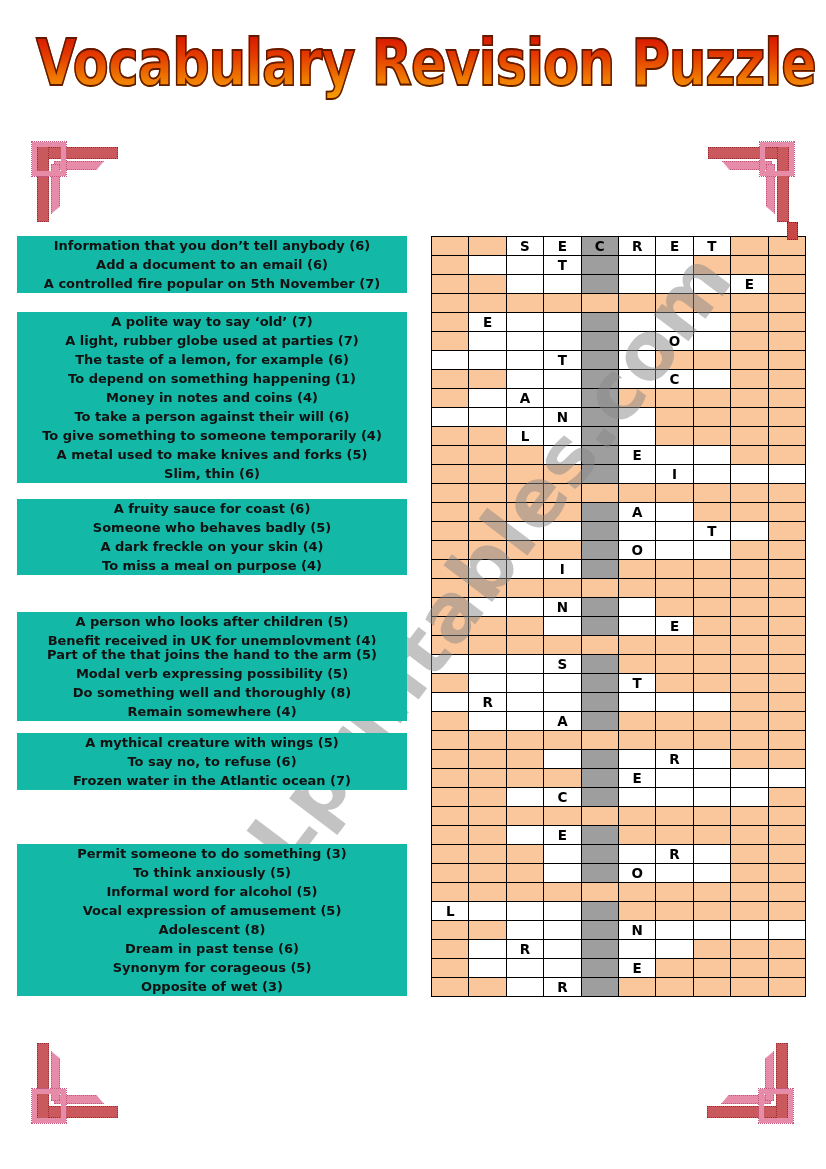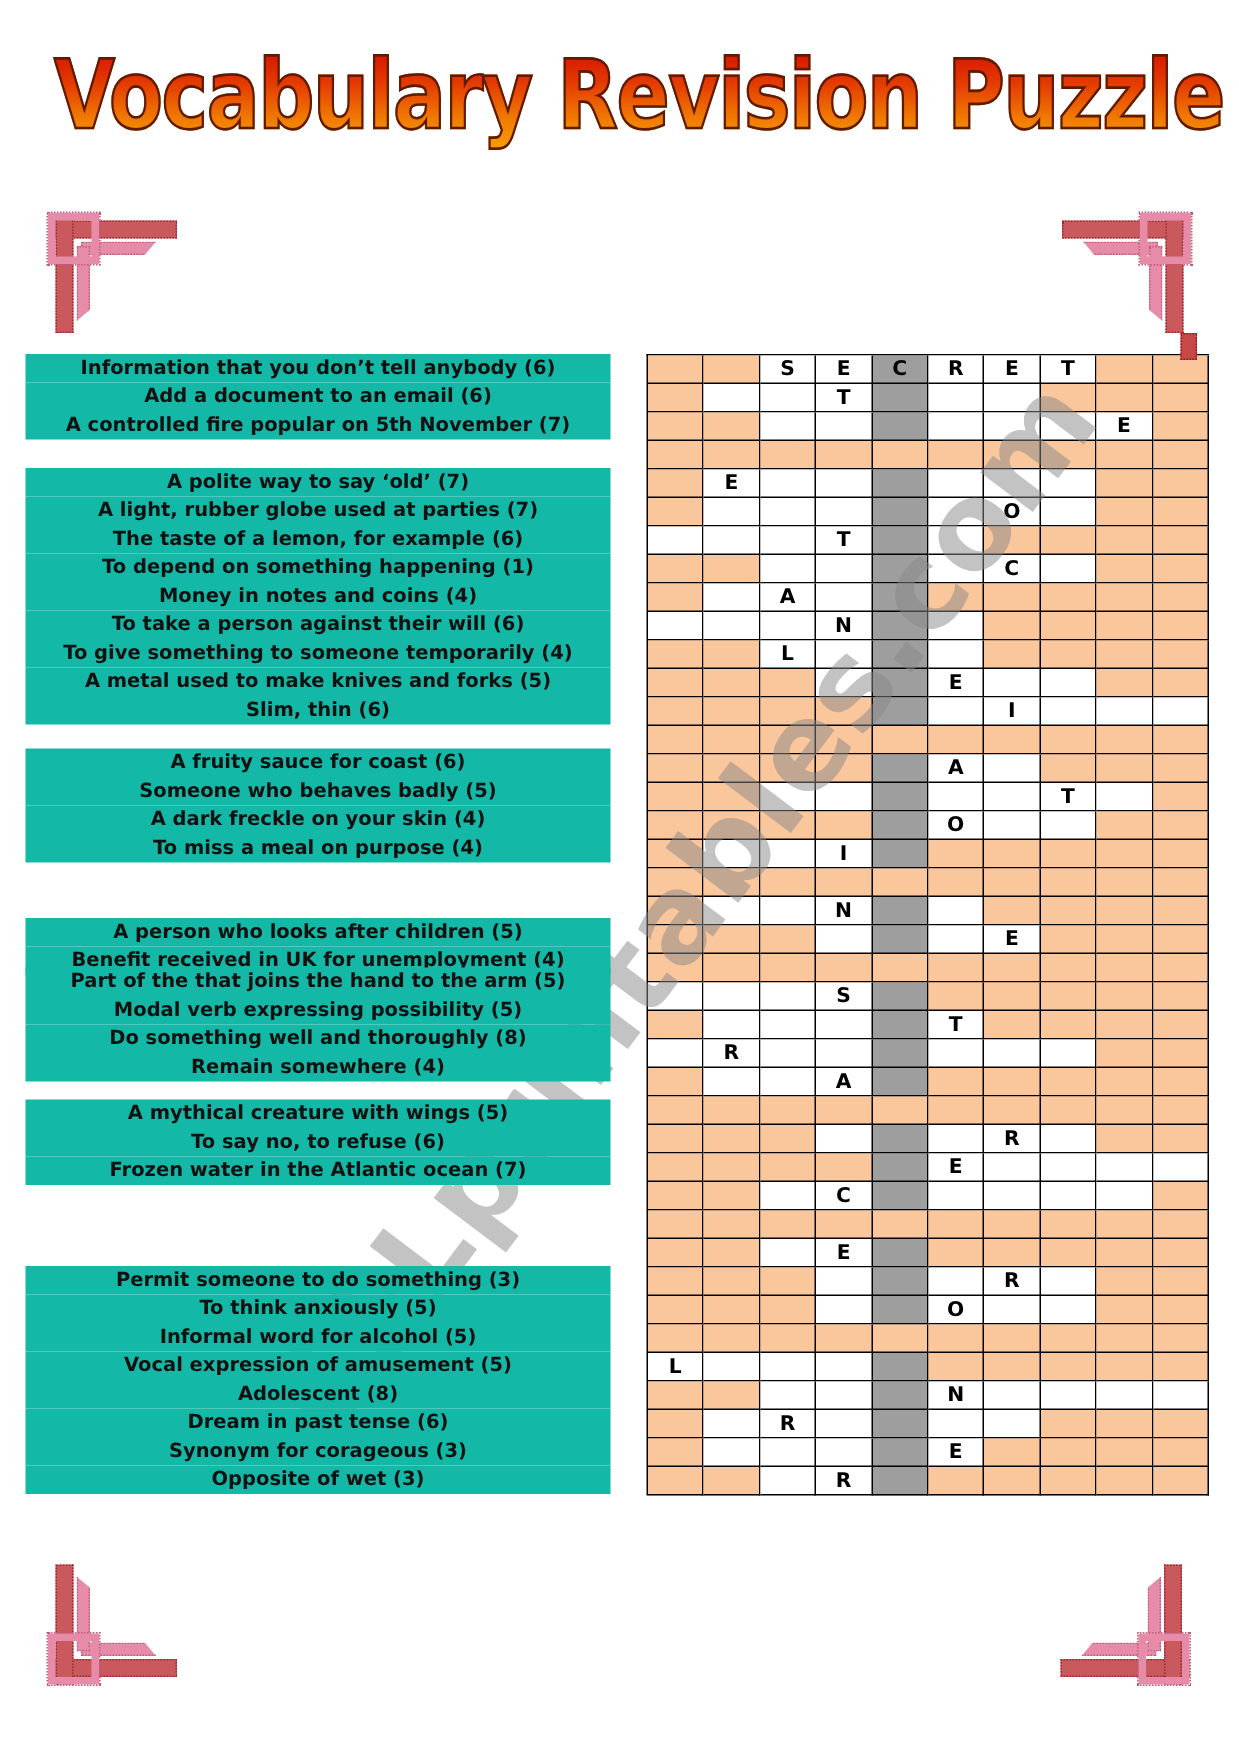--- a/index.html
+++ b/index.html
@@ -147,21 +147,21 @@
     </div>
     <div class="clue-block" style="top: 805px; margin-top: 39px;">
       <div class="clue-line">Permit someone to do something (3)</div>
       <div class="clue-line">To think anxiously (5)</div>
       <div class="clue-line">Informal word for alcohol (5)</div>
     </div>
     <div class="clue-block" style="top: 901px;">
       <div class="clue-line">Vocal expression of amusement (5)</div>
       <div class="clue-line">Adolescent (8)</div>
       <div class="clue-line">Dream in past tense (6)</div>
-      <div class="clue-line">Synonym for corageous (3)</div>
+      <div class="clue-line">Synonym for corageous (5)</div>
       <div class="clue-line">Opposite of wet (3)</div>
     </div>
   </div>
 
 <div class="grid" id="grid">
     <div class="cell orange"></div>
     <div class="cell orange"></div>
     <div class="cell white">
       <span class="ltr">S</span>
     </div>

